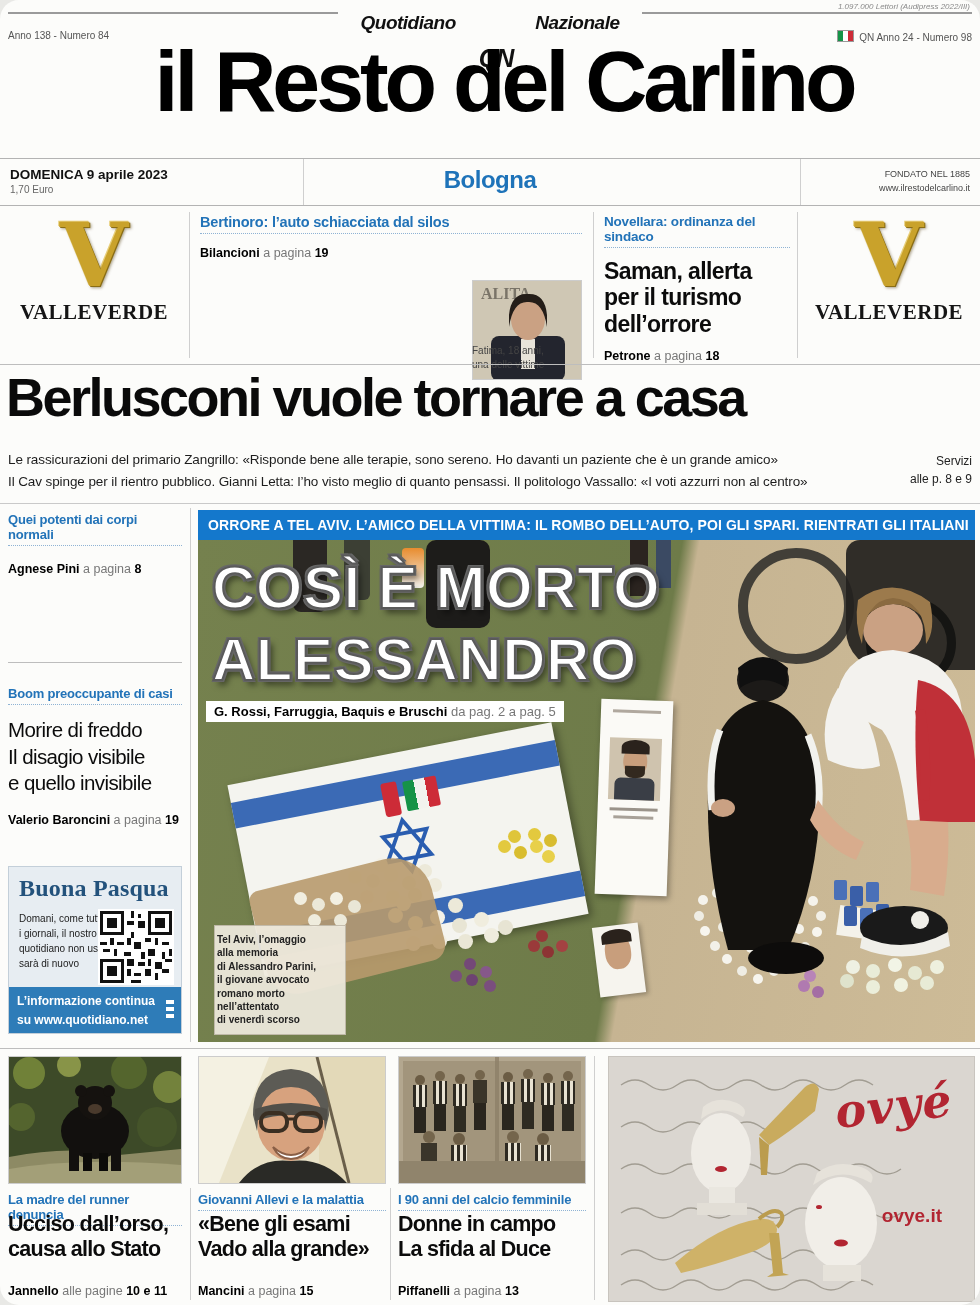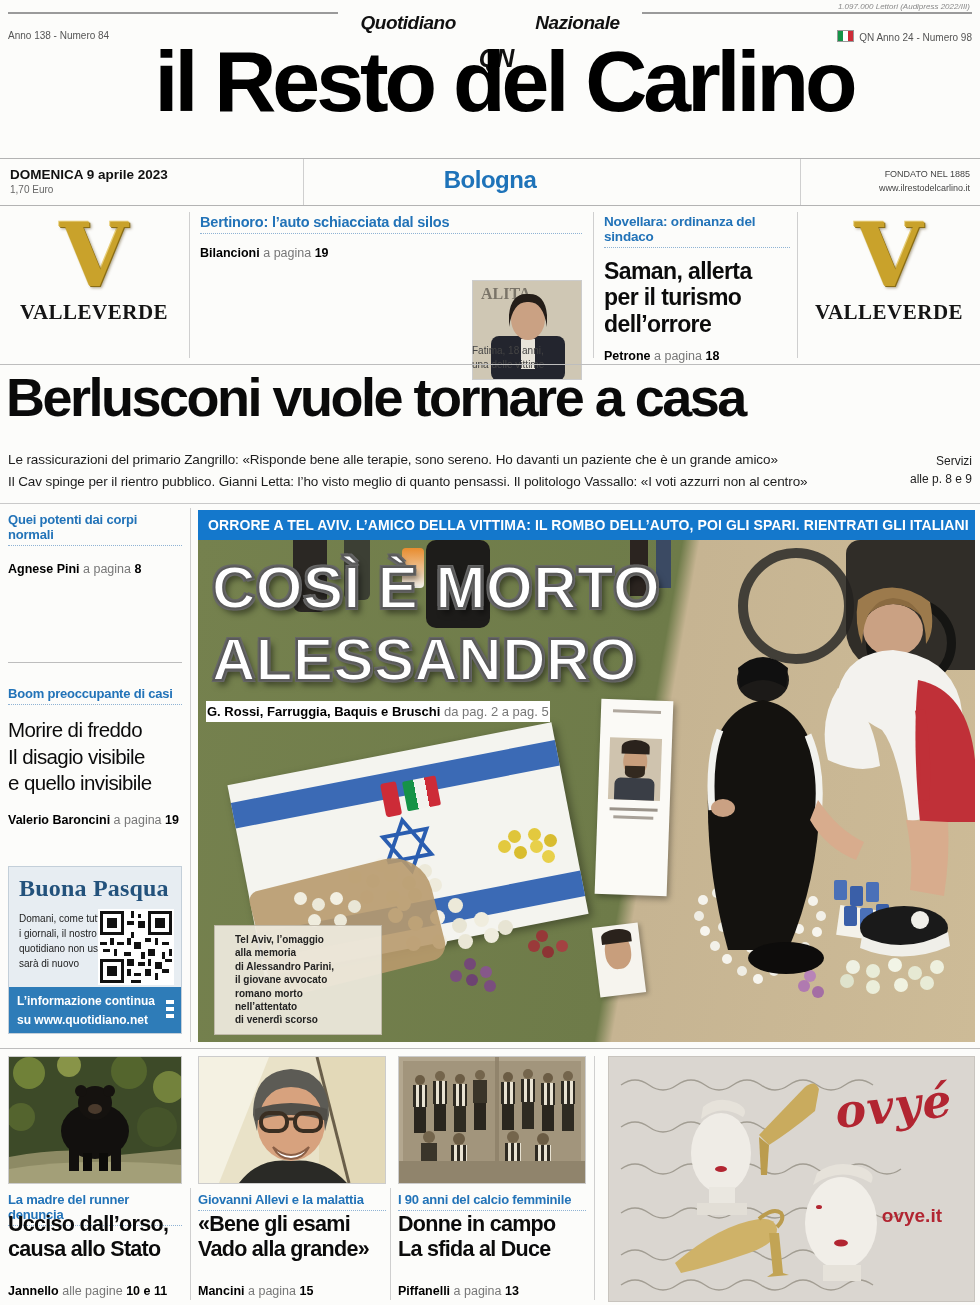--- a/index.html
+++ b/index.html
@@ -1,17 +1,17 @@
 <!DOCTYPE html>
 <html><head>
 <meta charset="utf-8">
 <style>
   html,body{margin:0;padding:0;background:#e9e9e6;}
   .page{position:relative;width:980px;height:1305px;background:#fcfcfa;margin:0 auto;
-        font-family:"Liberation Sans",sans-serif;color:#111;overflow:hidden;}
+        font-family:"Liberation Sans",sans-serif;color:#111;overflow:hidden;border-radius:19px;}
   .abs{position:absolute;}
   .pre{white-space:pre;}
   .hline{position:absolute;background:#bdbdbd;height:1px;}
   .vline{position:absolute;background:#cfcfcf;width:1px;}
 
   
   .readers{top:2px;right:10px;font-size:8px;color:#8a8a8a;font-style:italic;}
   .qn-strip{top:12px;left:0;width:100%;display:flex;align-items:flex-start;justify-content:center;gap:23px;}
   .qn-rule{flex:0 0 330px;height:2px;background:#9a9a9a;}
   .qn-word{font-size:19px;font-weight:bold;font-style:italic;letter-spacing:-.5px;}
@@ -50,23 +50,23 @@
   .lead-services{top:452px;right:8px;font-size:12px;color:#222;text-align:right;line-height:1.5;}
 
   
   .banner{top:510px;left:198px;width:777px;height:30px;background:#1478cc;color:#fff;box-sizing:border-box;
           font-size:14px;font-weight:bold;line-height:30px;padding-left:10px;letter-spacing:.1px;}
   .mainphoto{top:540px;left:198px;width:777px;height:502px;overflow:hidden;
              background:linear-gradient(100deg,#75814e 0%,#6e7b49 56%,#c6b492 58%,#cdbb97 100%);}
   .main-hl{top:552px;left:212px;font-size:60px;font-weight:bold;color:#fff;letter-spacing:.5px;line-height:1.2;
            -webkit-text-stroke:2px #5a5a5a;
            text-shadow:2px 2px 0 #666,-2px 2px 0 #666,2px -2px 0 #666,-2px -2px 0 #666,4px 5px 6px rgba(0,0,0,.5);}
-  .main-byline{top:701px;left:206px;background:#fff;padding:3px 1px;font-size:13px;color:#777;}
+  .main-byline{top:701px;left:206px;background:#fff;padding:3px 8px;font-size:13px;color:#777;}
   .main-byline b{color:#000;}
-  .photo-caption{top:925px;left:214px;width:126px;background:rgba(238,234,222,.93);padding:7px 20px;
+  .photo-caption{top:925px;left:214px;width:126px;background:rgba(238,234,222,.93);padding:7px 2px;
                  font-size:10px;font-weight:bold;color:#222;line-height:1.34;border:1px solid rgba(120,110,90,.35);}
 
   
   .flag{left:45px;top:212px;width:330px;height:195px;background:#f4f4ef;transform:rotate(-11deg);
         box-shadow:3px 4px 8px rgba(0,0,0,.35);}
   .flag .stripe{position:absolute;left:0;width:100%;height:26px;background:#2a5db0;opacity:.92;}
   .flag .star{position:absolute;left:50%;top:50%;transform:translate(-50%,-54%);color:#2a5db0;font-size:78px;line-height:1;}
   .candles{left:500px;top:355px;width:10px;height:10px;border-radius:50%;background:#f5f3ec;}
   .memcard{left:400px;top:160px;width:72px;height:195px;background:#fbfaf6;transform:rotate(2deg);
            box-shadow:2px 3px 6px rgba(0,0,0,.35);}

